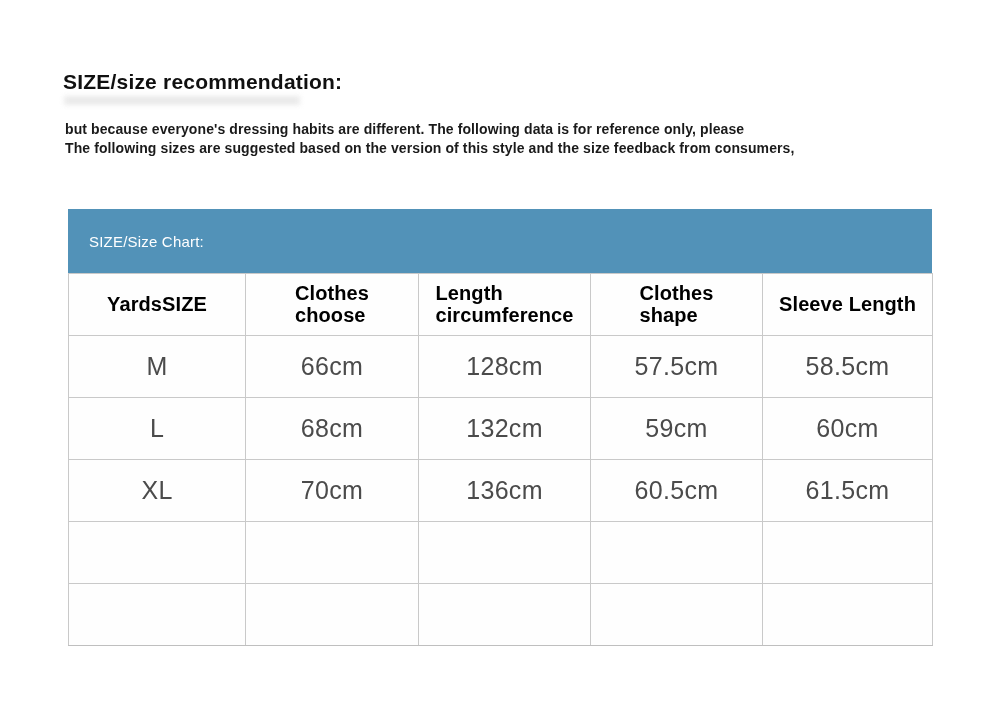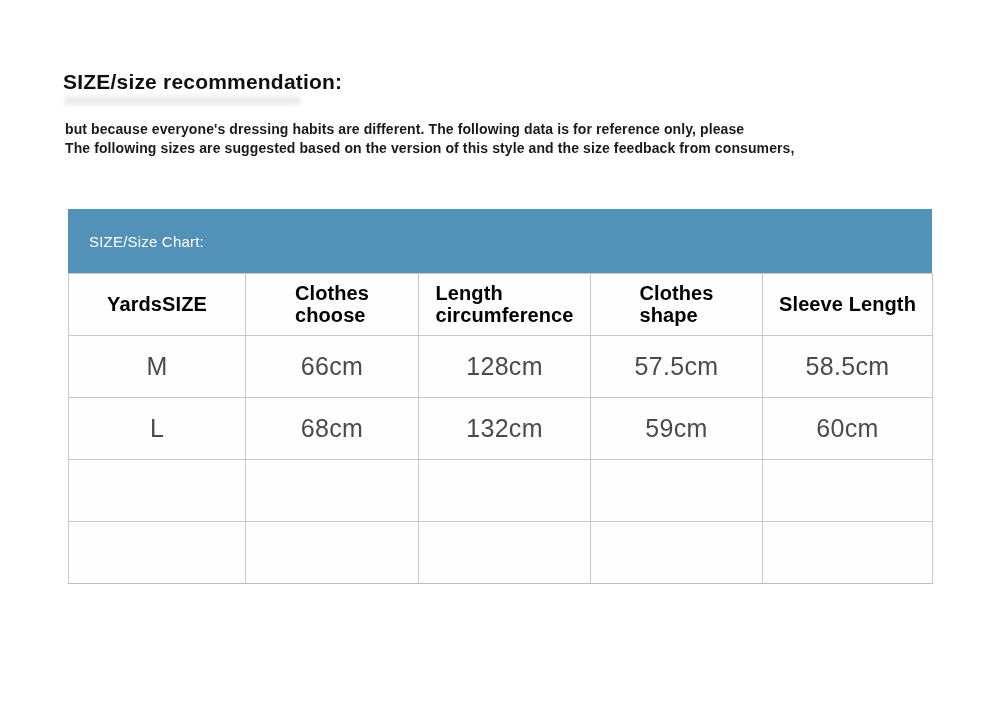--- a/index.html
+++ b/index.html
@@ -167,20 +167,27 @@
           <td>58.5cm</td>
         </tr>
         <tr>
           <td>L</td>
           <td>68cm</td>
           <td>132cm</td>
           <td>59cm</td>
           <td>60cm</td>
         </tr>
         <tr>
+          <td>XL</td>
+          <td>70cm</td>
+          <td>136cm</td>
+          <td>60.5cm</td>
+          <td>61.5cm</td>
+        </tr>
+        <tr>
           <td></td>
           <td></td>
           <td></td>
           <td></td>
           <td></td>
         </tr>
         <tr>
           <td></td>
           <td></td>
           <td></td>

